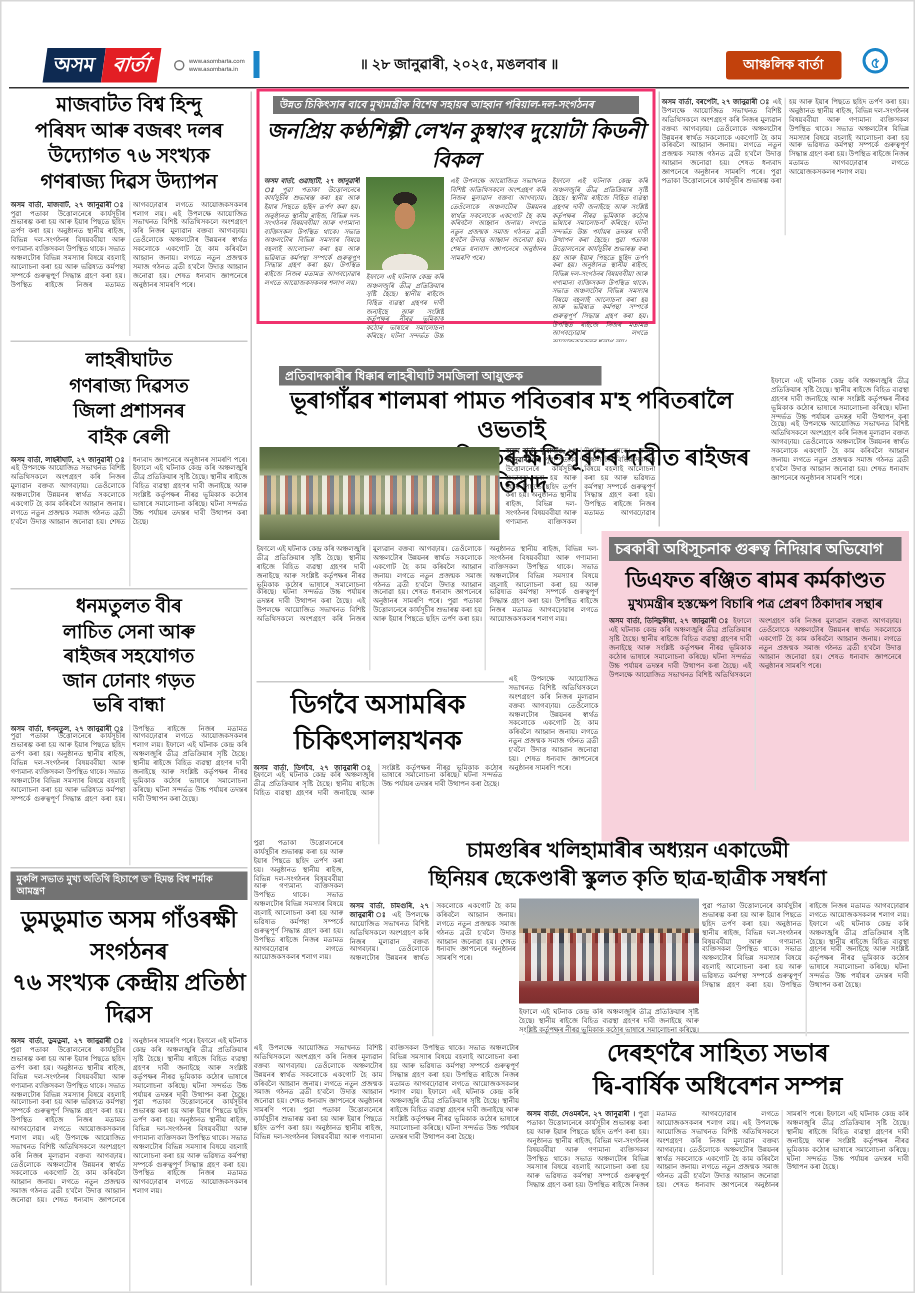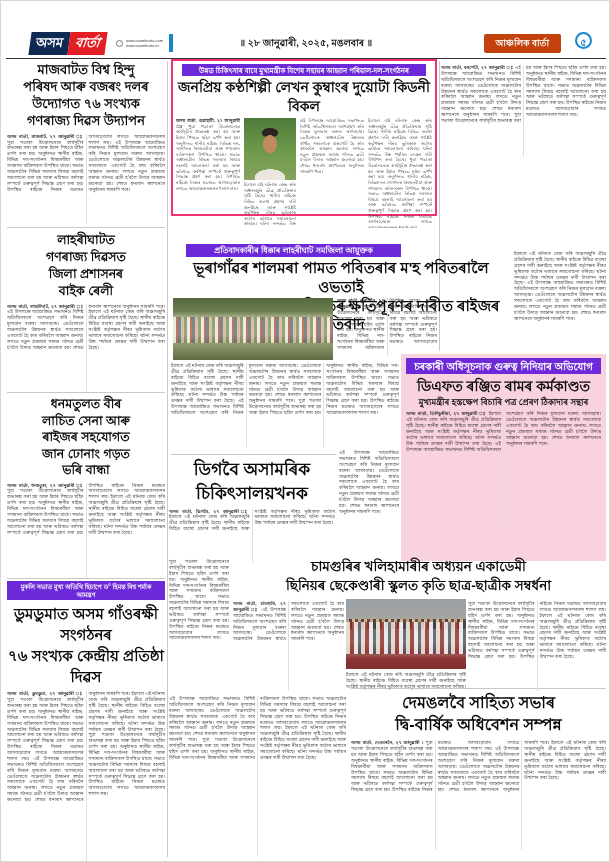--- a/index.html
+++ b/index.html
@@ -24,25 +24,25 @@
                border-radius:50%;color:#1a85c8;font-weight:bold;font-size:10px;text-align:center;line-height:17px;}
   .hrule{position:absolute;left:5px;width:600px;height:0;border-top:1px solid #333;}
   .hrule-lite{position:absolute;height:0;border-top:1px solid #c9c9c9;}
   .vrule{position:absolute;width:0;border-left:1px solid #c9c9c9;}
   
   .hl{margin:0;font-weight:bold;color:#090909;text-align:center;line-height:1.32;}
   .body-text{font-size:4.6px;line-height:1.28;text-align:justify;color:#1c1c1c;overflow:hidden;}
   .cols-2{column-count:2;column-gap:5px;column-rule:1px solid #dedede;}
   .cols-3{column-count:3;column-gap:5px;column-rule:1px solid #dedede;}
   .dateline{font-weight:bold;}
-  .kicker{background:#6d28d9;color:#fff;font-weight:bold;text-align:center;
+  .kicker{background:#737373;color:#fff;font-weight:bold;text-align:left;
           padding:1.5px 4px;line-height:1.3;}
   
   .feature-box{position:absolute;left:170px;top:58px;width:266px;height:157px;
-               border:2px solid #f0326e;background:#fff;padding:3px;}
+               border:2px solid #f0326e;background:#fff;padding:3px;font-style:italic;}
   .feature-body{display:flex;gap:4px;margin-top:3px;height:110px;overflow:hidden;}
   .fcol{flex:1;overflow:hidden;}
   .fcol-photo{flex:0 0 52px;display:flex;flex-direction:column;gap:2px;}
   
   .pink-box{position:absolute;left:400px;top:353px;width:205px;height:207px;
             background:#f8d2dc;padding:4px 5px;}
   
   .photo{overflow:hidden;}
   .photo-portrait{width:52px;height:62px;
     background:
@@ -256,21 +256,21 @@
       <span class="dateline">অসম বাৰ্তা, ডুমডুমা, ২৭ জানুৱাৰী ঃ</span>
       <span>পুৱা পতাকা উত্তোলনেৰে কাৰ্যসূচীৰ শুভাৰম্ভ কৰা হয় আৰু ইয়াৰ পিছতে ছহিদ তৰ্পণ কৰা হয়। অনুষ্ঠানত স্থানীয় ৰাইজ, বিভিন্ন দল-সংগঠনৰ বিষয়ববীয়া আৰু গণ্যমান্য ব্যক্তিসকল উপস্থিত থাকে। সভাত অঞ্চলটোৰ বিভিন্ন সমস্যাৰ বিষয়ে বহলাই আলোচনা কৰা হয় আৰু ভৱিষ্যত কৰ্মপন্থা সম্পৰ্কে গুৰুত্বপূৰ্ণ সিদ্ধান্ত গ্ৰহণ কৰা হয়। উপস্থিত ৰাইজে নিজৰ মতামত আগবঢ়োৱাৰ লগতে আয়োজকসকলৰ শলাগ লয়।</span>
       <span>এই উপলক্ষে আয়োজিত সভাখনত বিশিষ্ট অতিথিসকলে অংশগ্ৰহণ কৰি নিজৰ মূল্যৱান বক্তব্য আগবঢ়ায়। তেওঁলোকে অঞ্চলটোৰ উন্নয়নৰ স্বাৰ্থত সকলোকে একগোট হৈ কাম কৰিবলৈ আহ্বান জনায়। লগতে নতুন প্ৰজন্মক সমাজ গঠনত ব্ৰতী হ'বলৈ উদাত্ত আহ্বান জনোৱা হয়। শেষত ধন্যবাদ জ্ঞাপনেৰে অনুষ্ঠানৰ সামৰণি পৰে।</span>
       <span>ইফালে এই ঘটনাক কেন্দ্ৰ কৰি অঞ্চলজুৰি তীব্ৰ প্ৰতিক্ৰিয়াৰ সৃষ্টি হৈছে। স্থানীয় ৰাইজে বিহিত ব্যৱস্থা গ্ৰহণৰ দাবী জনাইছে আৰু সংশ্লিষ্ট কৰ্তৃপক্ষৰ নীৰৱ ভূমিকাক কঠোৰ ভাষাৰে সমালোচনা কৰিছে। ঘটনা সন্দৰ্ভত উচ্চ পৰ্যায়ৰ তদন্তৰ দাবী উত্থাপন কৰা হৈছে।</span>
       <span>পুৱা পতাকা উত্তোলনেৰে কাৰ্যসূচীৰ শুভাৰম্ভ কৰা হয় আৰু ইয়াৰ পিছতে ছহিদ তৰ্পণ কৰা হয়। অনুষ্ঠানত স্থানীয় ৰাইজ, বিভিন্ন দল-সংগঠনৰ বিষয়ববীয়া আৰু গণ্যমান্য ব্যক্তিসকল উপস্থিত থাকে। সভাত অঞ্চলটোৰ বিভিন্ন সমস্যাৰ বিষয়ে বহলাই আলোচনা কৰা হয় আৰু ভৱিষ্যত কৰ্মপন্থা সম্পৰ্কে গুৰুত্বপূৰ্ণ সিদ্ধান্ত গ্ৰহণ কৰা হয়। উপস্থিত ৰাইজে নিজৰ মতামত আগবঢ়োৱাৰ লগতে আয়োজকসকলৰ শলাগ লয়।</span>
     </div>
   </section>
 
   <section class="abs" style="left:350px;top:691px;width:255px">
     <h1 class="hl" style="font-size:16px;line-height:1.35">
-      <div>দেমঙলবৈ সাহিত্য সভাৰ</div>
+      <div>দেৰহণৰৈ সাহিত্য সভাৰ</div>
       <div>দ্বি-বাৰ্ষিক অধিবেশন সম্পন্ন</div>
     </h1>
     <div class="body-text cols-3" style="height:110px;margin-top:5px">
       <span class="dateline">অসম বাৰ্তা, দেওমৰনৈ, ২৭ জানুৱাৰী ।</span>
       <span>পুৱা পতাকা উত্তোলনেৰে কাৰ্যসূচীৰ শুভাৰম্ভ কৰা হয় আৰু ইয়াৰ পিছতে ছহিদ তৰ্পণ কৰা হয়। অনুষ্ঠানত স্থানীয় ৰাইজ, বিভিন্ন দল-সংগঠনৰ বিষয়ববীয়া আৰু গণ্যমান্য ব্যক্তিসকল উপস্থিত থাকে। সভাত অঞ্চলটোৰ বিভিন্ন সমস্যাৰ বিষয়ে বহলাই আলোচনা কৰা হয় আৰু ভৱিষ্যত কৰ্মপন্থা সম্পৰ্কে গুৰুত্বপূৰ্ণ সিদ্ধান্ত গ্ৰহণ কৰা হয়। উপস্থিত ৰাইজে নিজৰ মতামত আগবঢ়োৱাৰ লগতে আয়োজকসকলৰ শলাগ লয়।</span>
       <span>এই উপলক্ষে আয়োজিত সভাখনত বিশিষ্ট অতিথিসকলে অংশগ্ৰহণ কৰি নিজৰ মূল্যৱান বক্তব্য আগবঢ়ায়। তেওঁলোকে অঞ্চলটোৰ উন্নয়নৰ স্বাৰ্থত সকলোকে একগোট হৈ কাম কৰিবলৈ আহ্বান জনায়। লগতে নতুন প্ৰজন্মক সমাজ গঠনত ব্ৰতী হ'বলৈ উদাত্ত আহ্বান জনোৱা হয়। শেষত ধন্যবাদ জ্ঞাপনেৰে অনুষ্ঠানৰ সামৰণি পৰে।</span>
       <span>ইফালে এই ঘটনাক কেন্দ্ৰ কৰি অঞ্চলজুৰি তীব্ৰ প্ৰতিক্ৰিয়াৰ সৃষ্টি হৈছে। স্থানীয় ৰাইজে বিহিত ব্যৱস্থা গ্ৰহণৰ দাবী জনাইছে আৰু সংশ্লিষ্ট কৰ্তৃপক্ষৰ নীৰৱ ভূমিকাক কঠোৰ ভাষাৰে সমালোচনা কৰিছে। ঘটনা সন্দৰ্ভত উচ্চ পৰ্যায়ৰ তদন্তৰ দাবী উত্থাপন কৰা হৈছে।</span>
     </div>
   </section>
 

